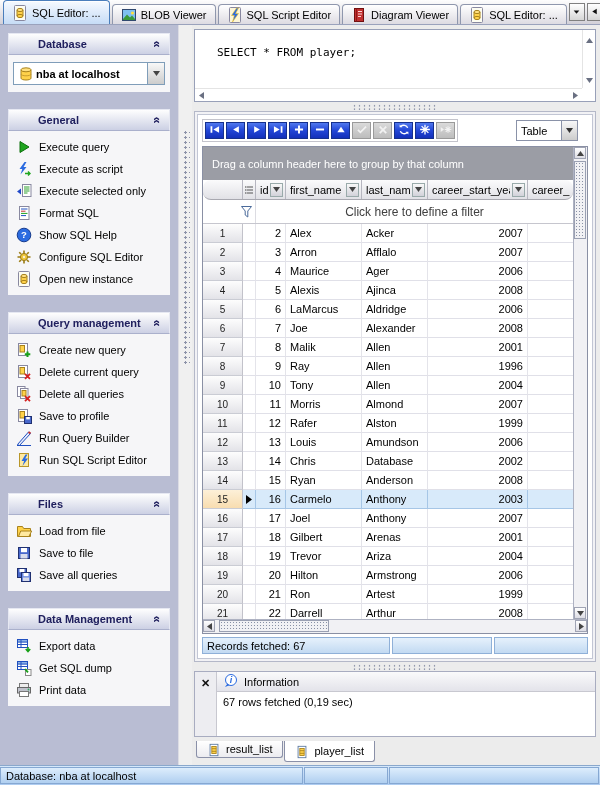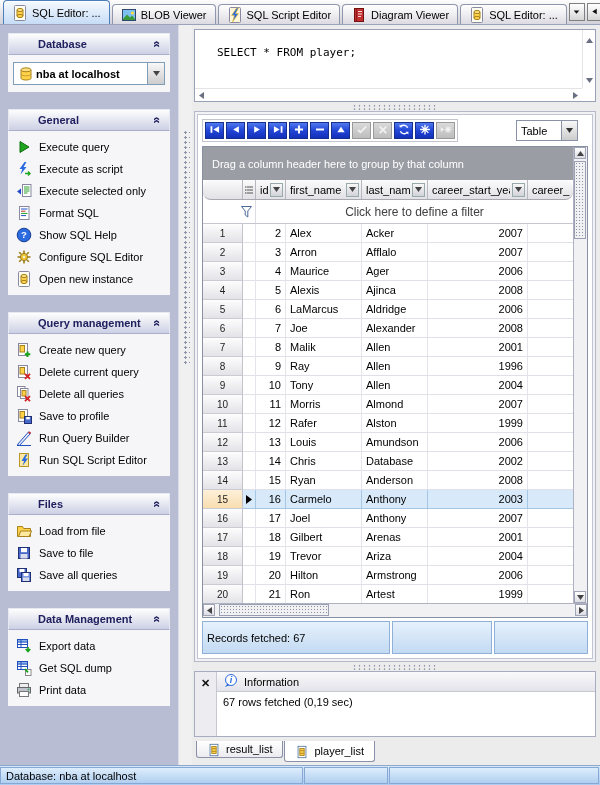--- a/index.html
+++ b/index.html
@@ -78,21 +78,21 @@
   .grow.selected .cell { background:var(--sel-row,#d8eafa); border-color:#a6c6e6; }
   .grow.selected .indicator { background:var(--sel-row,#d8eafa); border-color:#a6c6e6; }
   .grow.selected .rownum { background:linear-gradient(180deg,#fdf0d8,var(--sel-rownum,#f8ddb0)); }
 
   .grid-vscroll { width:14px; border-left:1px solid #aeb2c2; background:#f1f1f4; position:relative; flex:0 0 auto; }
   .grid-hscroll { height:14px; border-top:1px solid #aeb2c2; background:#f1f1f4; position:relative; flex:0 0 auto; }
   .sb-btn { position:absolute; width:12px; height:12px; border:1px solid #a0a4b4; background:linear-gradient(180deg,#ffffff,#dcdce4); display:flex; align-items:center; justify-content:center; }
   .sb-thumb { position:absolute; border:1px solid #9aa0b2; background:linear-gradient(90deg,#ffffff,#dcdce6); display:flex; align-items:center; justify-content:center; }
   .grip { background-image:radial-gradient(#8890a4 0.8px,transparent 1px); background-size:3px 3px; }
 
-  .records-bar { height:33px; display:flex; gap:2px; margin-top:3px; flex:0 0 auto; }
+  .records-bar { height:17px; display:flex; gap:2px; margin-top:3px; flex:0 0 auto; }
   .rec-panel { border:1px solid #8fb0d8; background:linear-gradient(180deg,#e6f1fc,#c2daf2); display:flex; align-items:center; padding-left:4px; overflow:hidden; }
 
   
   .info-panel { height:66px; border:1px solid #a8acc0; background:#fff; display:flex; flex:0 0 auto; }
   .info-close { width:22px; background:#ededf1; border-right:1px solid #c8c8d0; display:flex; justify-content:center; padding-top:4px; }
   .close-x { width:15px; height:15px; font-weight:bold; font-size:11px; color:#111; display:flex; align-items:center; justify-content:center; }
   .info-main { flex:1; display:flex; flex-direction:column; min-width:0; }
   .info-header { height:20px; background:linear-gradient(180deg,#fafafb,#e3e3ea); border-bottom:1px solid #c8c8d0; display:flex; align-items:center; gap:5px; padding-left:6px; }
   .info-body { flex:1; padding:4px 6px; }
 

